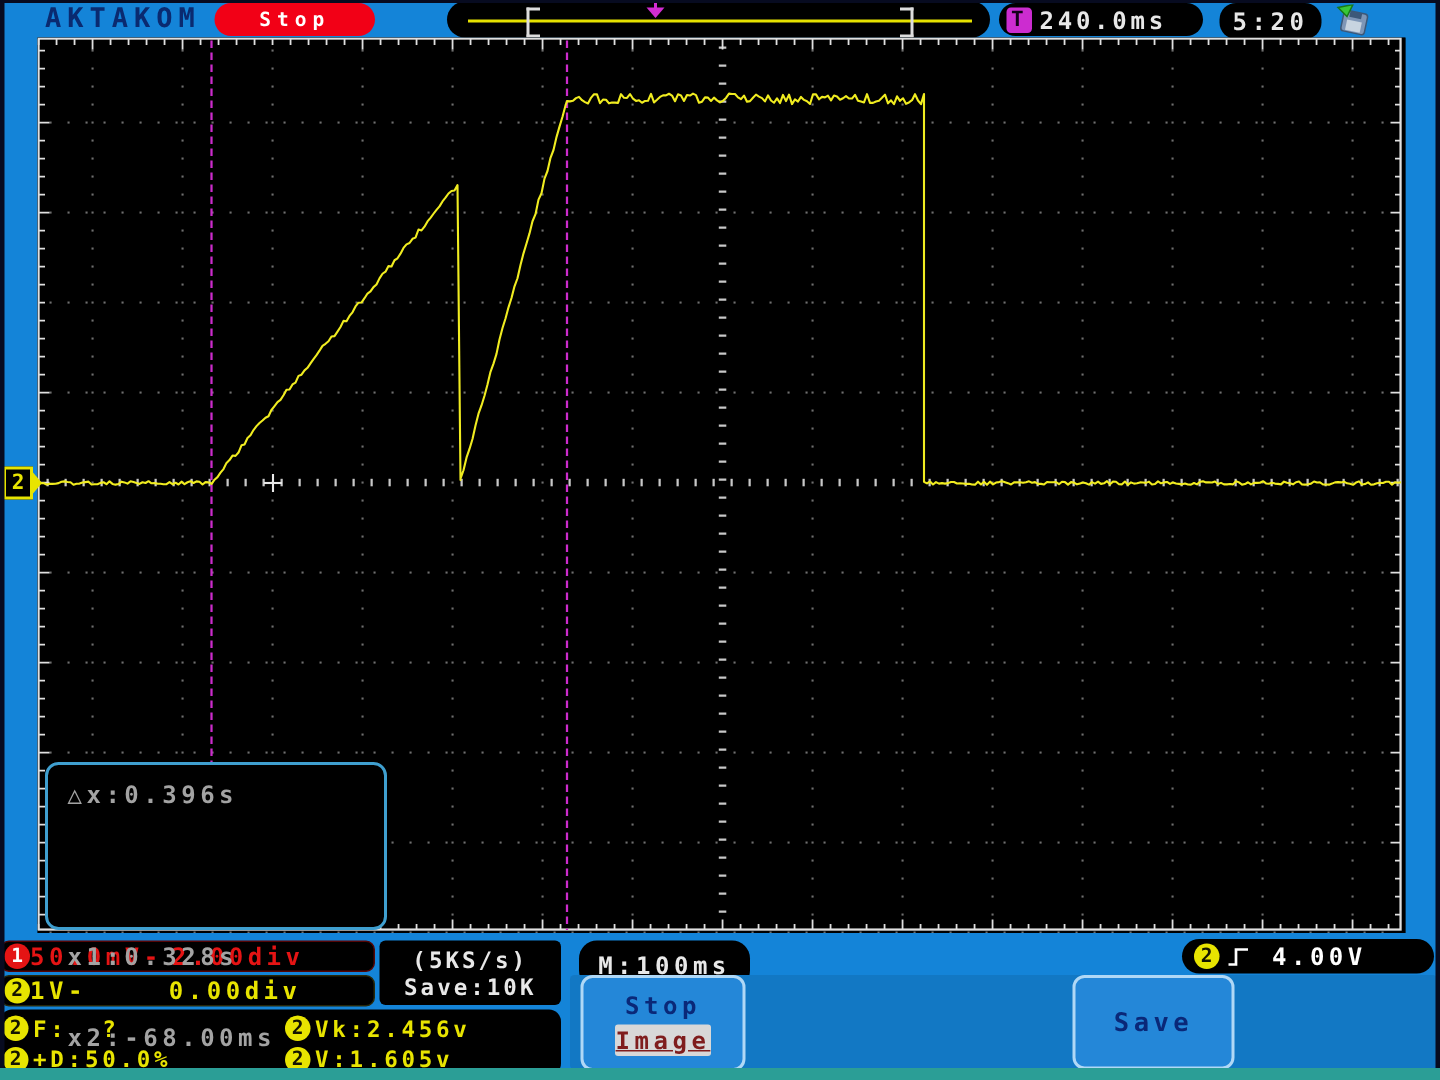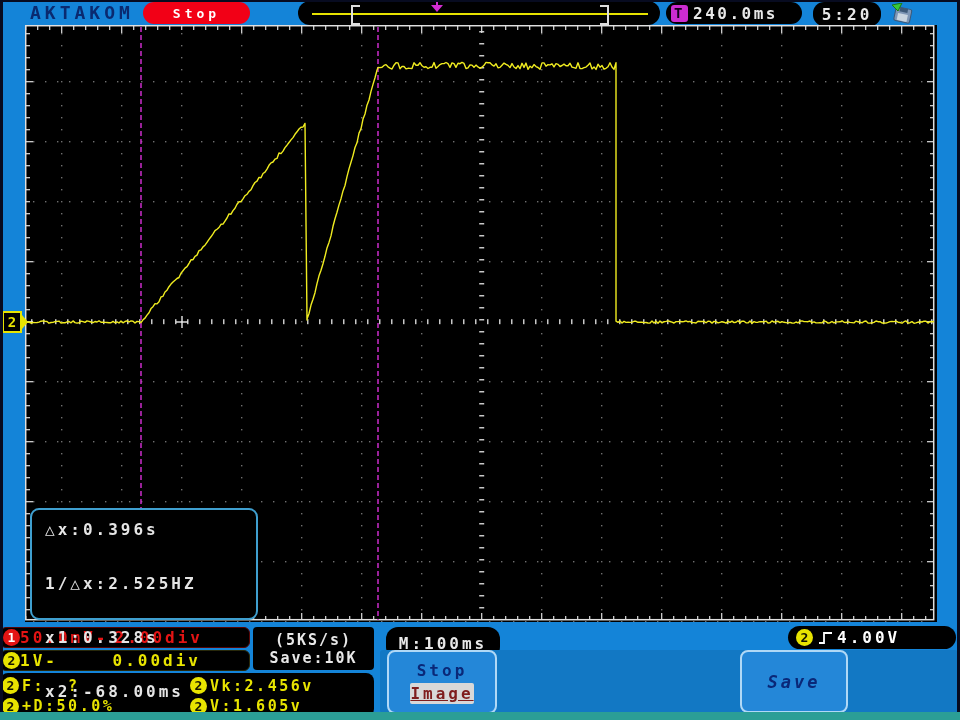--- a/index.html
+++ b/index.html
@@ -32,21 +32,21 @@
           font-size:14px;line-height:17px;text-align:center;margin-right:5px;}
   #clock-pill{left:813px;top:2px;width:68px;height:24px;border-radius:11px;letter-spacing:3px;}
   #usb-icon{position:absolute;left:889px;top:3px;}
 
   
   #plot{position:absolute;left:25px;top:25px;width:912px;height:597px;background:#000;}
   #scope-svg{position:absolute;left:0;top:0;}
 
   #cursor-box{
     position:absolute;left:30px;top:508px;width:228px;height:112px;background:#000;
-    border:2px solid #3f9fcf;border-radius:9px;color:#e5e5e5;font-size:16px;
+    border:2px solid #3f9fcf;border-radius:9px;color:#a3a3a3;font-size:16px;
     line-height:27px;padding:6px 0 0 13px;box-sizing:border-box;letter-spacing:3px;white-space:pre;z-index:20;
   }
   #ch2-marker{position:absolute;left:2px;top:311px;width:20px;height:22px;background:#000;
     border:2px solid #e8e400;color:#e8e400;font-size:14px;line-height:19px;text-align:center;z-index:20;box-sizing:border-box;}
   #ch2-marker-arrow{position:absolute;left:22px;top:315px;width:0;height:0;z-index:20;
     border-left:6px solid #e8e400;border-top:7px solid transparent;border-bottom:7px solid transparent;}
 
   
   .blk{position:absolute;background:#000;border-radius:6px;box-sizing:border-box;}
   #ch1-box{left:0;top:627px;width:250px;height:21px;border:1px solid #550505;}
@@ -61,29 +61,29 @@
   .grow{flex:1;}
   #acq-box{left:253px;top:627px;width:121px;height:43px;color:#e8e8e8;font-size:15px;
            display:flex;flex-direction:column;align-items:center;justify-content:center;letter-spacing:2px;border-radius:4px;}
   #meas-box{left:0;top:673px;width:374px;height:44px;border-radius:8px;
             display:grid;grid-template-columns:188px auto;padding:3px 0 0 2px;}
   .meas-item{display:flex;align-items:center;font-size:15px;letter-spacing:2.5px;height:19px;white-space:pre;}
   .meas-item .badge{margin-right:3px;}
   #m-pill{left:386px;top:627px;width:114px;height:32px;border-radius:12px;letter-spacing:3px;}
   #trig-pill{left:788px;top:626px;width:168px;height:23px;border-radius:12px;justify-content:flex-start;padding-left:8px;box-sizing:border-box;}
   #trig-pill .badge{margin-right:4px;}
-  #trig-level{color:#fff;letter-spacing:3px;margin-left:3px;}
+  #trig-level{color:#fff;letter-spacing:3px;margin-left:14px;}
 
   #menu-panel{position:absolute;left:380px;top:650px;width:578px;height:63px;background:#1278c4;border-radius:3px;}
   .softkey{position:absolute;background:#2487d8;border:2px solid #b0d8f6;border-radius:8px;
            color:#0a2878;display:flex;flex-direction:column;align-items:center;justify-content:center;
            font-size:16px;letter-spacing:3px;box-sizing:border-box;cursor:pointer;}
   #type-btn{left:387px;top:650px;width:110px;height:64px;}
   #type-value{margin-top:3px;background:#d8d8d8;color:#7f1d1d;padding:1px 0;border-radius:2px;text-decoration:underline;}
-  #save-btn{left:740px;top:650px;width:108px;height:63px;font-size:17px;font-style:italic;}
+  #save-btn{left:715px;top:650px;width:108px;height:63px;font-size:17px;}
 </style>
 </head>
 <body>
 
 <div id="screen">
 
   <div class="brand">AKTAKOM</div>
   <div class="pill" id="stop-pill">Stop</div>
 
   <div class="pill" id="record-pill">
@@ -1853,21 +1853,21 @@
         <line x1="909" y1="584.7" x2="905" y2="584.7" stroke="#e0e0e0" stroke-width="1.2"></line>
         <line x1="116" y1="2" x2="116" y2="595" stroke="#cc2ccc" stroke-width="1.5" stroke-dasharray="5,3"></line>
         <line x1="353" y1="2" x2="353" y2="595" stroke="#cc2ccc" stroke-width="1.5" stroke-dasharray="5,3"></line>
         <path d="M2,297 L2,297.2 L4,297.0 L6,298.0 L8,297.5 L10,297.6 L12,297.5 L14,297.1 L16,296.2 L18,295.9 L20,296.3 L22,296.5 L24,298.2 L26,297.5 L28,297.4 L30,296.7 L32,296.4 L34,296.1 L36,298.0 L38,297.8 L40,297.8 L42,296.9 L44,296.5 L46,297.8 L48,295.9 L50,297.6 L52,298.1 L54,297.7 L56,296.1 L58,296.6 L60,297.4 L62,295.9 L64,296.4 L66,297.0 L68,297.6 L70,296.5 L72,297.0 L74,295.8 L76,297.2 L78,297.1 L80,297.4 L82,297.5 L84,297.8 L86,297.8 L88,296.4 L90,297.8 L92,296.8 L94,298.0 L96,296.1 L98,297.8 L100,296.5 L102,295.8 L104,297.0 L106,295.9 L108,296.2 L110,298.0 L112,296.4 L114,296.6 L116,297.3 L116,297.7 L118,294.8 L120,293.1 L122,290.1 L124,287.7 L126,283.6 L128,281.7 L130,278.7 L132,278.9 L134,276.7 L136,271.9 L138,271.3 L140,267.0 L142,265.2 L144,261.7 L146,259.1 L148,257.0 L150,255.3 L152,253.5 L154,252.5 L156,248.2 L158,245.7 L160,243.1 L162,241.6 L164,238.5 L166,234.8 L168,234.7 L170,231.3 L172,230.1 L174,225.6 L176,224.8 L178,221.9 L180,220.2 L182,217.3 L184,214.4 L186,211.8 L188,208.8 L190,205.6 L192,204.2 L194,202.5 L196,199.3 L198,199.1 L200,196.1 L202,193.0 L204,188.9 L206,189.2 L208,185.6 L210,183.2 L212,179.3 L214,176.8 L216,176.7 L218,173.8 L220,170.7 L222,169.3 L224,166.4 L226,164.7 L228,160.6 L230,157.5 L232,156.1 L234,152.4 L236,152.7 L238,148.5 L240,147.2 L242,144.1 L244,140.3 L246,137.9 L248,137.0 L250,134.2 L252,133.4 L254,128.0 L256,128.6 L258,126.1 L260,122.6 L262,120.2 L264,117.5 L266,114.9 L268,112.6 L270,109.3 L272,106.8 L274,104.0 L276,102.3 L278,102.0 L280,98.4 L282,295 L282,294.1 L284,288.5 L286,280.1 L288,274.3 L290,267.7 L292,258.6 L294,250.8 L296,245.3 L298,238.8 L300,231.3 L302,222.9 L304,217.4 L306,210.9 L308,201.3 L310,193.7 L312,187.3 L314,179.9 L316,173.7 L318,165.9 L320,160.5 L322,151.7 L324,143.9 L326,137.3 L328,130.6 L330,122.5 L332,117.8 L334,108.1 L336,103.8 L338,94.1 L340,89.0 L342,80.2 L344,75.0 L346,66.4 L348,59.4 L350,52.8 L352,45.3 L353,42.4 L355,42.6 L357,42.2 L359,40.4 L361,39.6 L363,41.8 L365,43.1 L367,44.0 L369,40.2 L371,37.8 L373,37.9 L375,43.8 L377,41.4 L379,41.5 L381,43.9 L383,43.3 L385,43.4 L387,43.6 L389,37.8 L391,40.2 L393,40.3 L395,37.7 L397,40.8 L399,42.3 L401,41.8 L403,43.5 L405,42.3 L407,42.2 L409,37.6 L411,43.3 L413,41.5 L415,39.6 L417,38.6 L419,38.6 L421,37.5 L423,38.7 L425,42.5 L427,37.9 L429,38.6 L431,42.3 L433,38.3 L435,38.7 L437,37.4 L439,38.4 L441,43.5 L443,42.8 L445,39.9 L447,40.1 L449,42.3 L451,40.1 L453,41.9 L455,43.3 L457,42.2 L459,40.3 L461,37.4 L463,37.7 L465,37.7 L467,39.9 L469,41.1 L471,38.7 L473,42.8 L475,42.4 L477,40.2 L479,38.1 L481,39.4 L483,40.4 L485,42.6 L487,38.6 L489,42.0 L491,43.5 L493,40.6 L495,43.7 L497,38.3 L499,42.4 L501,38.1 L503,44.4 L505,41.2 L507,42.7 L509,39.6 L511,41.6 L513,42.5 L515,44.3 L517,37.9 L519,37.9 L521,41.2 L523,39.6 L525,39.9 L527,38.8 L529,41.9 L531,38.7 L533,39.3 L535,41.5 L537,40.5 L539,39.1 L541,40.7 L543,40.7 L545,38.2 L547,42.1 L549,42.7 L551,43.3 L553,37.8 L555,43.6 L557,43.6 L559,42.7 L561,42.1 L563,40.2 L565,38.1 L567,43.9 L569,41.9 L571,44.4 L573,39.2 L575,42.2 L577,40.5 L579,44.2 L581,43.3 L583,41.8 L585,37.8 L587,42.0 L589,44.4 L591,37.7 L591,296 L591,296.2 L593,297.3 L595,296.0 L597,298.0 L599,296.4 L601,297.4 L603,297.1 L605,297.4 L607,297.1 L609,296.3 L611,296.3 L613,297.3 L615,297.2 L617,297.3 L619,297.6 L621,297.5 L623,298.0 L625,298.1 L627,296.1 L629,298.0 L631,296.2 L633,298.2 L635,296.1 L637,297.9 L639,296.7 L641,296.4 L643,295.9 L645,296.5 L647,297.1 L649,298.0 L651,296.6 L653,296.6 L655,296.5 L657,296.8 L659,296.5 L661,295.9 L663,296.8 L665,296.4 L667,297.6 L669,297.6 L671,298.0 L673,296.3 L675,296.5 L677,296.5 L679,296.4 L681,297.8 L683,296.2 L685,296.4 L687,298.1 L689,296.4 L691,296.7 L693,297.9 L695,297.3 L697,296.7 L699,297.2 L701,298.1 L703,296.4 L705,297.4 L707,296.1 L709,297.6 L711,297.2 L713,295.8 L715,297.8 L717,296.1 L719,296.2 L721,297.8 L723,297.9 L725,296.0 L727,298.2 L729,296.6 L731,297.4 L733,297.2 L735,296.6 L737,296.7 L739,296.9 L741,296.1 L743,298.0 L745,297.7 L747,295.9 L749,297.2 L751,296.6 L753,296.3 L755,297.6 L757,296.6 L759,297.3 L761,297.6 L763,297.9 L765,297.3 L767,298.0 L769,298.1 L771,297.0 L773,297.9 L775,296.2 L777,295.9 L779,296.6 L781,296.6 L783,296.7 L785,296.0 L787,297.7 L789,296.9 L791,297.9 L793,297.9 L795,297.7 L797,297.9 L799,295.8 L801,296.6 L803,298.1 L805,297.7 L807,296.5 L809,297.9 L811,296.9 L813,296.9 L815,296.8 L817,295.8 L819,297.3 L821,297.5 L823,296.8 L825,297.4 L827,297.6 L829,297.9 L831,296.1 L833,296.8 L835,297.2 L837,297.9 L839,296.5 L841,296.0 L843,298.0 L845,298.1 L847,297.8 L849,297.4 L851,296.0 L853,296.7 L855,296.6 L857,298.0 L859,298.0 L861,298.1 L863,297.4 L865,296.6 L867,296.4 L869,296.6 L871,296.1 L873,297.2 L875,297.5 L877,298.2 L879,296.7 L881,295.9 L883,298.0 L885,297.7 L887,296.6 L889,298.2 L891,297.9 L893,297.2 L895,296.8 L897,297.0 L899,296.2 L901,296.2 L903,298.1 L905,296.5 L907,296.8 L909,296.5" fill="none" stroke="#f0ec20" stroke-width="1.4" stroke-linejoin="round"></path>
         <line x1="151" y1="297" x2="163" y2="297" stroke="#e8e8e8" stroke-width="1.4"></line>
         <line x1="157" y1="291" x2="157" y2="303" stroke="#e8e8e8" stroke-width="1.4"></line>
       </svg>
   </div>
 
   <div id="cursor-box"><span>△x:0.396s</span><br>
-<span>1/△x:2.525HZ</span><br>
+<br>
 <span>x1:0.328s</span><br>
 <span>x2:-68.00ms</span></div>
 
   <div id="ch2-marker">2</div>
   <div id="ch2-marker-arrow"></div>
 
   <div class="blk" id="ch1-box">
     <div class="ch-row">
       <span class="badge badge-red">1</span>
       <span class="ch1-text">50.0mV-</span>

